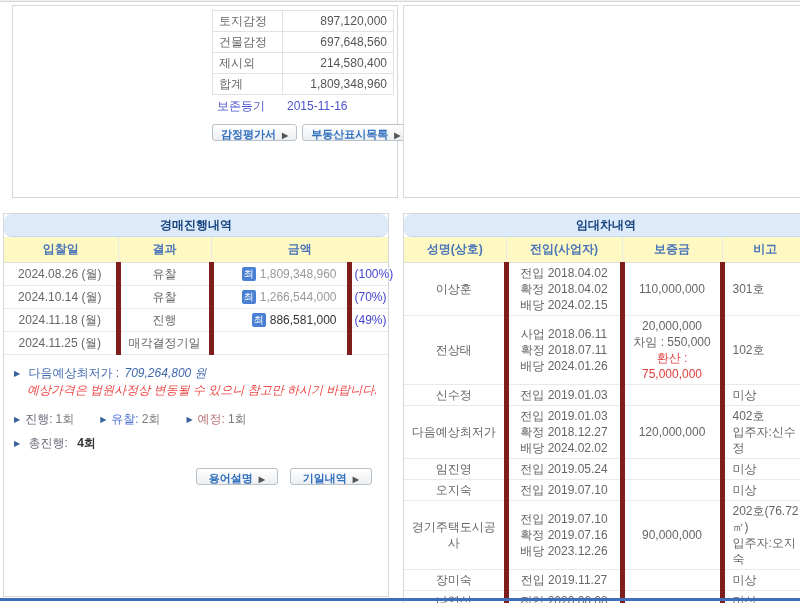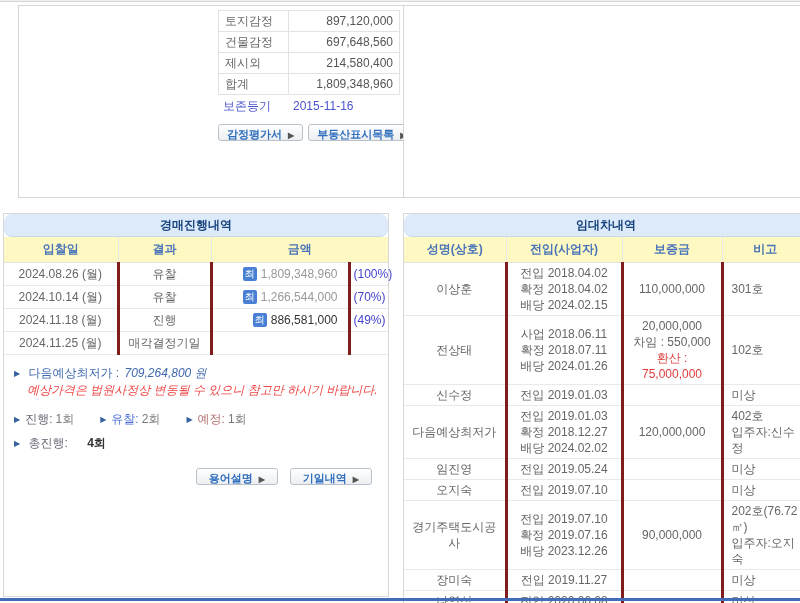--- a/index.html
+++ b/index.html
@@ -4,21 +4,21 @@
 <style>
   * { margin:0; padding:0; box-sizing:border-box; }
   html,body { width:800px; height:603px; overflow:hidden; background:#fff;
     font-family:"Liberation Sans","DejaVu Sans",sans-serif; font-size:12px; color:#666; }
   body { position:relative; }
 
   .top-strip { position:absolute; top:0; left:0; width:800px; height:2px;
     background:#efefef; border-bottom:1px solid #d6d6d6; }
 
   .panel { position:absolute; background:#fff; border:1px solid #d7d7d7; }
-  #panel-appraisal { left:18px; top:5px; width:386px; height:193px; }
+  #panel-appraisal { left:12px; top:5px; width:386px; height:193px; }
   #panel-topright  { left:403px; top:5px; width:404px; height:193px; }
   #panel-auction   { left:3px; top:213px; width:386px; height:384px; }
   #panel-lease     { left:403px; top:213px; width:406px; height:400px; }
 
   .bottom-line { position:absolute; left:0; top:598px; width:800px; height:3px;
     background:#3f6db6; z-index:30; }
 
   
   .appr-table { position:absolute; left:199px; top:4px; width:182px;
     border-collapse:collapse; }
@@ -39,21 +39,21 @@
 
   
   .sec-header { height:23px; line-height:23px; text-align:center; font-weight:bold;
     font-size:12px; color:#16437e; background:#ddeafa; border-bottom:1px solid #c6d9ef;border-radius:8px; }
 
   
   .data-table { width:100%; border-collapse:collapse; font-size:12px; table-layout:fixed; }
   .data-table th { height:25px; background:#fef9c3; color:#4a74b8; font-weight:bold;
     border-bottom:1px solid #e2e2e2; border-right:1px solid #e9e9e9; }
   .data-table th:last-child { border-right:none; }
-  .data-table td { border-bottom:1px solid #e9e9e9; border-right:3px solid #7f1d1d;
+  .data-table td { border-bottom:1px solid #e9e9e9; border-right:5px solid #7f1d1d;
     color:#666; text-align:center; padding:2px 3px; line-height:16px; }
   .data-table td:last-child { border-right:none; }
 
   
   #auction-table td { height:23px; }
   #auction-table td.amount { text-align:right; padding-right:10px; color:#999; }
   #auction-table tr.current td.amount { color:#333; }
   #auction-table td.pct { color:#4444d0; }
   .badge { display:inline-block; width:14px; height:14px; line-height:14px;
     background:#4a80d4; color:#fff; font-size:10px; text-align:center;
@@ -62,21 +62,21 @@
   .notes { padding:8px 10px 0 10px; font-size:12px; }
   .bullet { color:#36609e; font-size:8px; vertical-align:1px; margin-right:5px; }
   .note-line { margin-top:2px; color:#3f68ae; }
   .nm-value { margin-left:2px;font-style:italic; }
   .notice { padding-left:13px; color:#ef4444;font-style:italic; }
   .stats { margin-top:12px; }
   .stats .stat { margin-right:26px; }
   .stats .s-gray { color:#667; } .stats .s-blue { color:#4a6fd8; } .stats .s-red { color:#b87070; }
   .stats .s-val { color:#777; margin-left:3px; }
   .total-line { margin-top:7px; color:#667; }
-  .total-value { color:#333; font-weight:bold; margin-left:16px; }
+  .total-value { color:#333; font-weight:bold; margin-left:6px; }
   #auction-buttons { text-align:right; margin-top:16px; padding-right:2px; }
   #auction-buttons .btn { margin-right:4px; margin-left:8px; padding:0 12px; }
 
   
   #lease-table td.note { text-align:left; padding-left:8px; }
   .red { color:#e03c3c; }
 </style>
 </head>
 <body>
 

